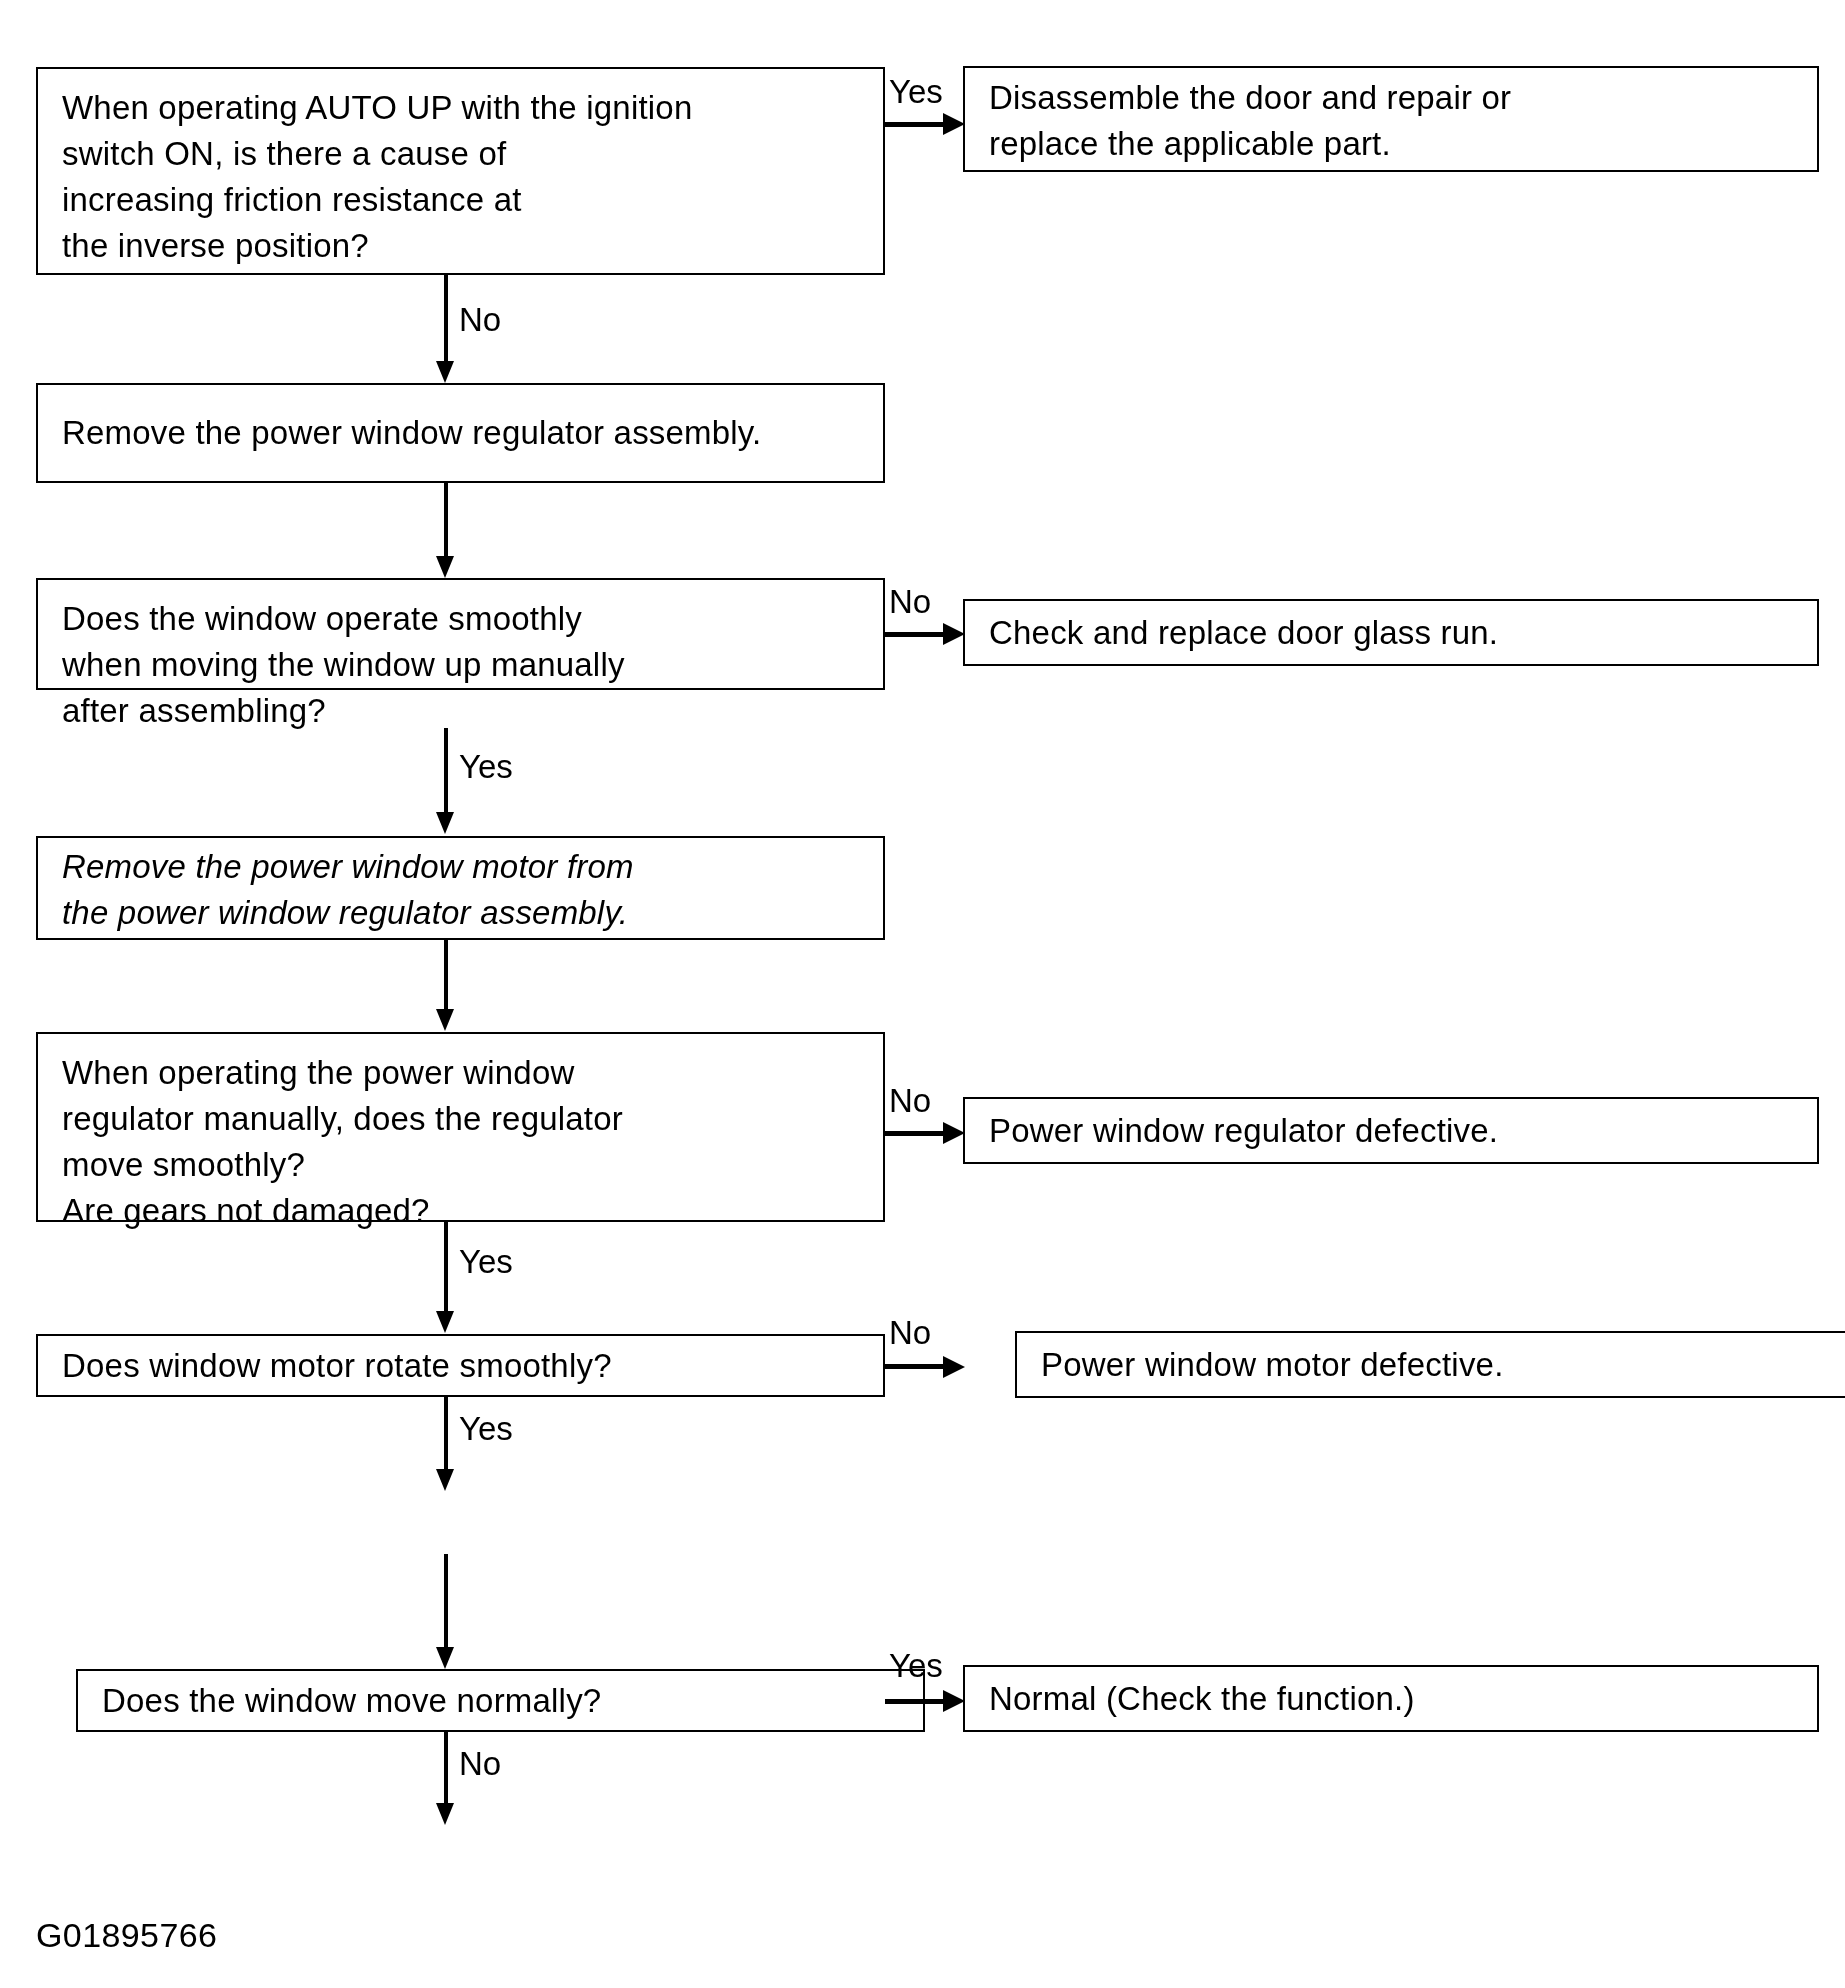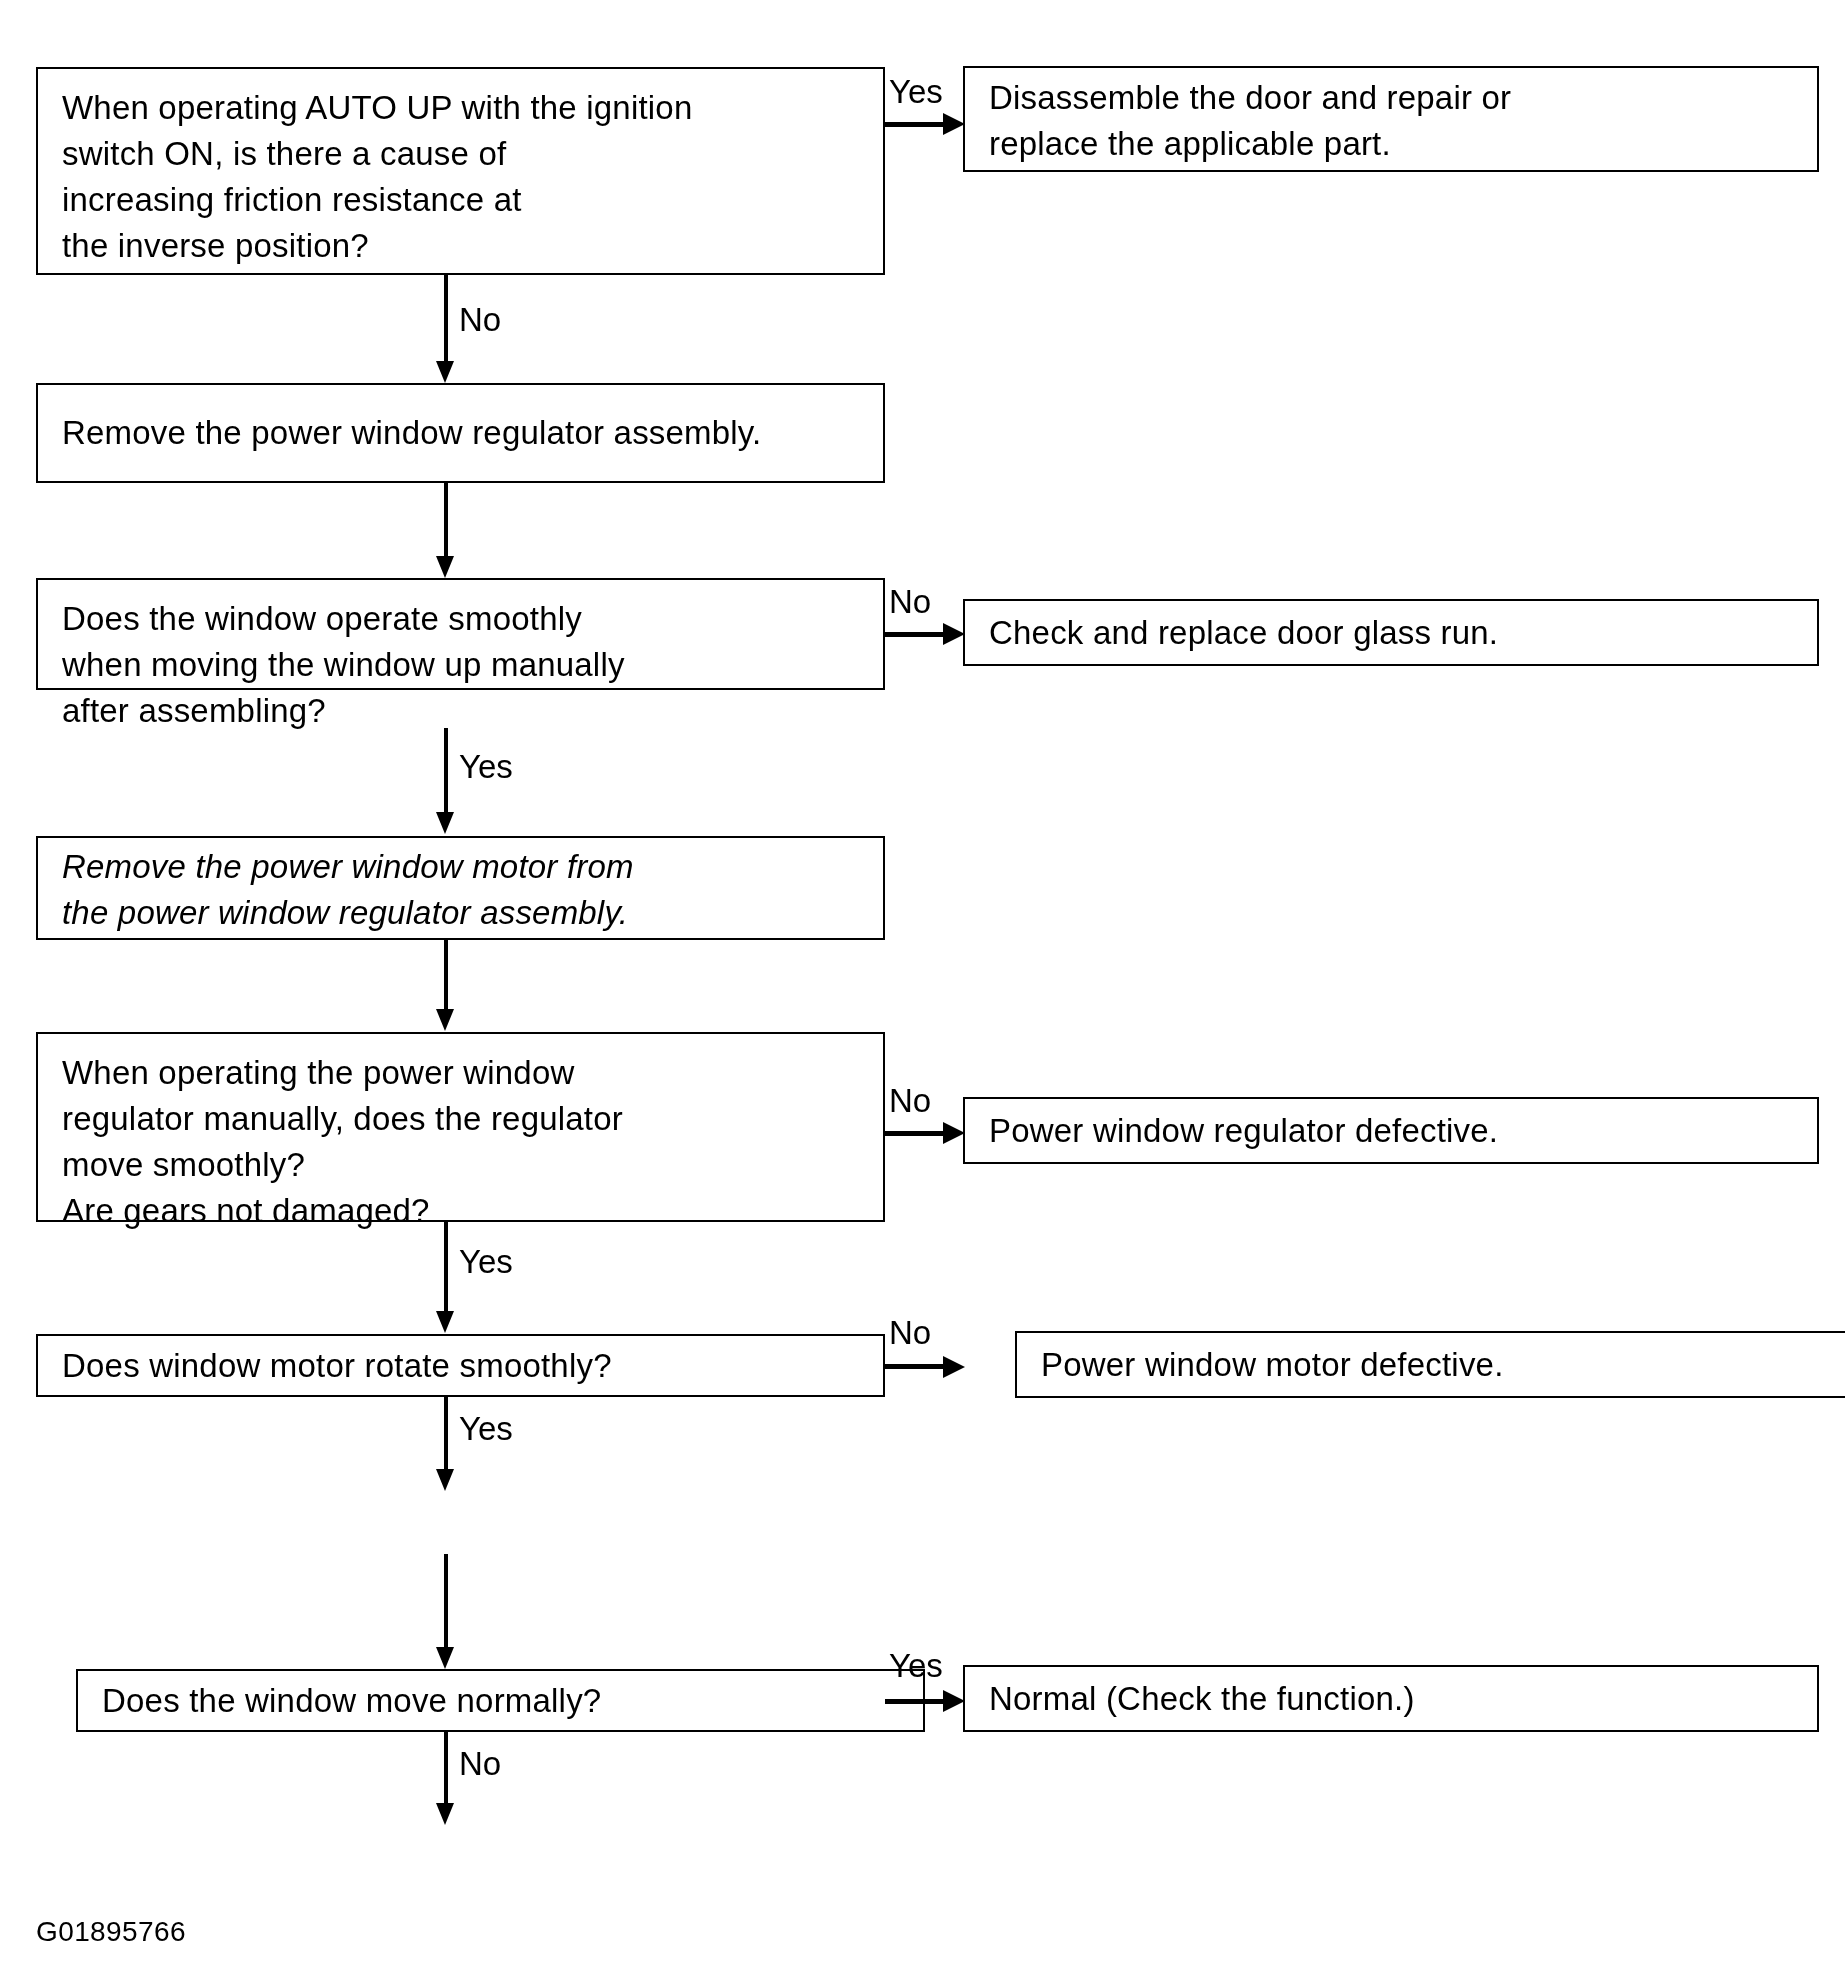--- a/index.html
+++ b/index.html
@@ -68,21 +68,21 @@
   }
   .elabel {
     position: absolute;
     font-size: 33px;
     line-height: 35px;
     color: #000000;
     white-space: nowrap;
   }
   .footer-id {
     position: absolute;
-    font-size: 28px;
+    font-size: 34px;
     letter-spacing: 0.4px;
     color: #000000;
     white-space: nowrap;
   }
   .sup {
     font-size: 22.6px;
     vertical-align: super;
     line-height: 0;
   }
 </style>

